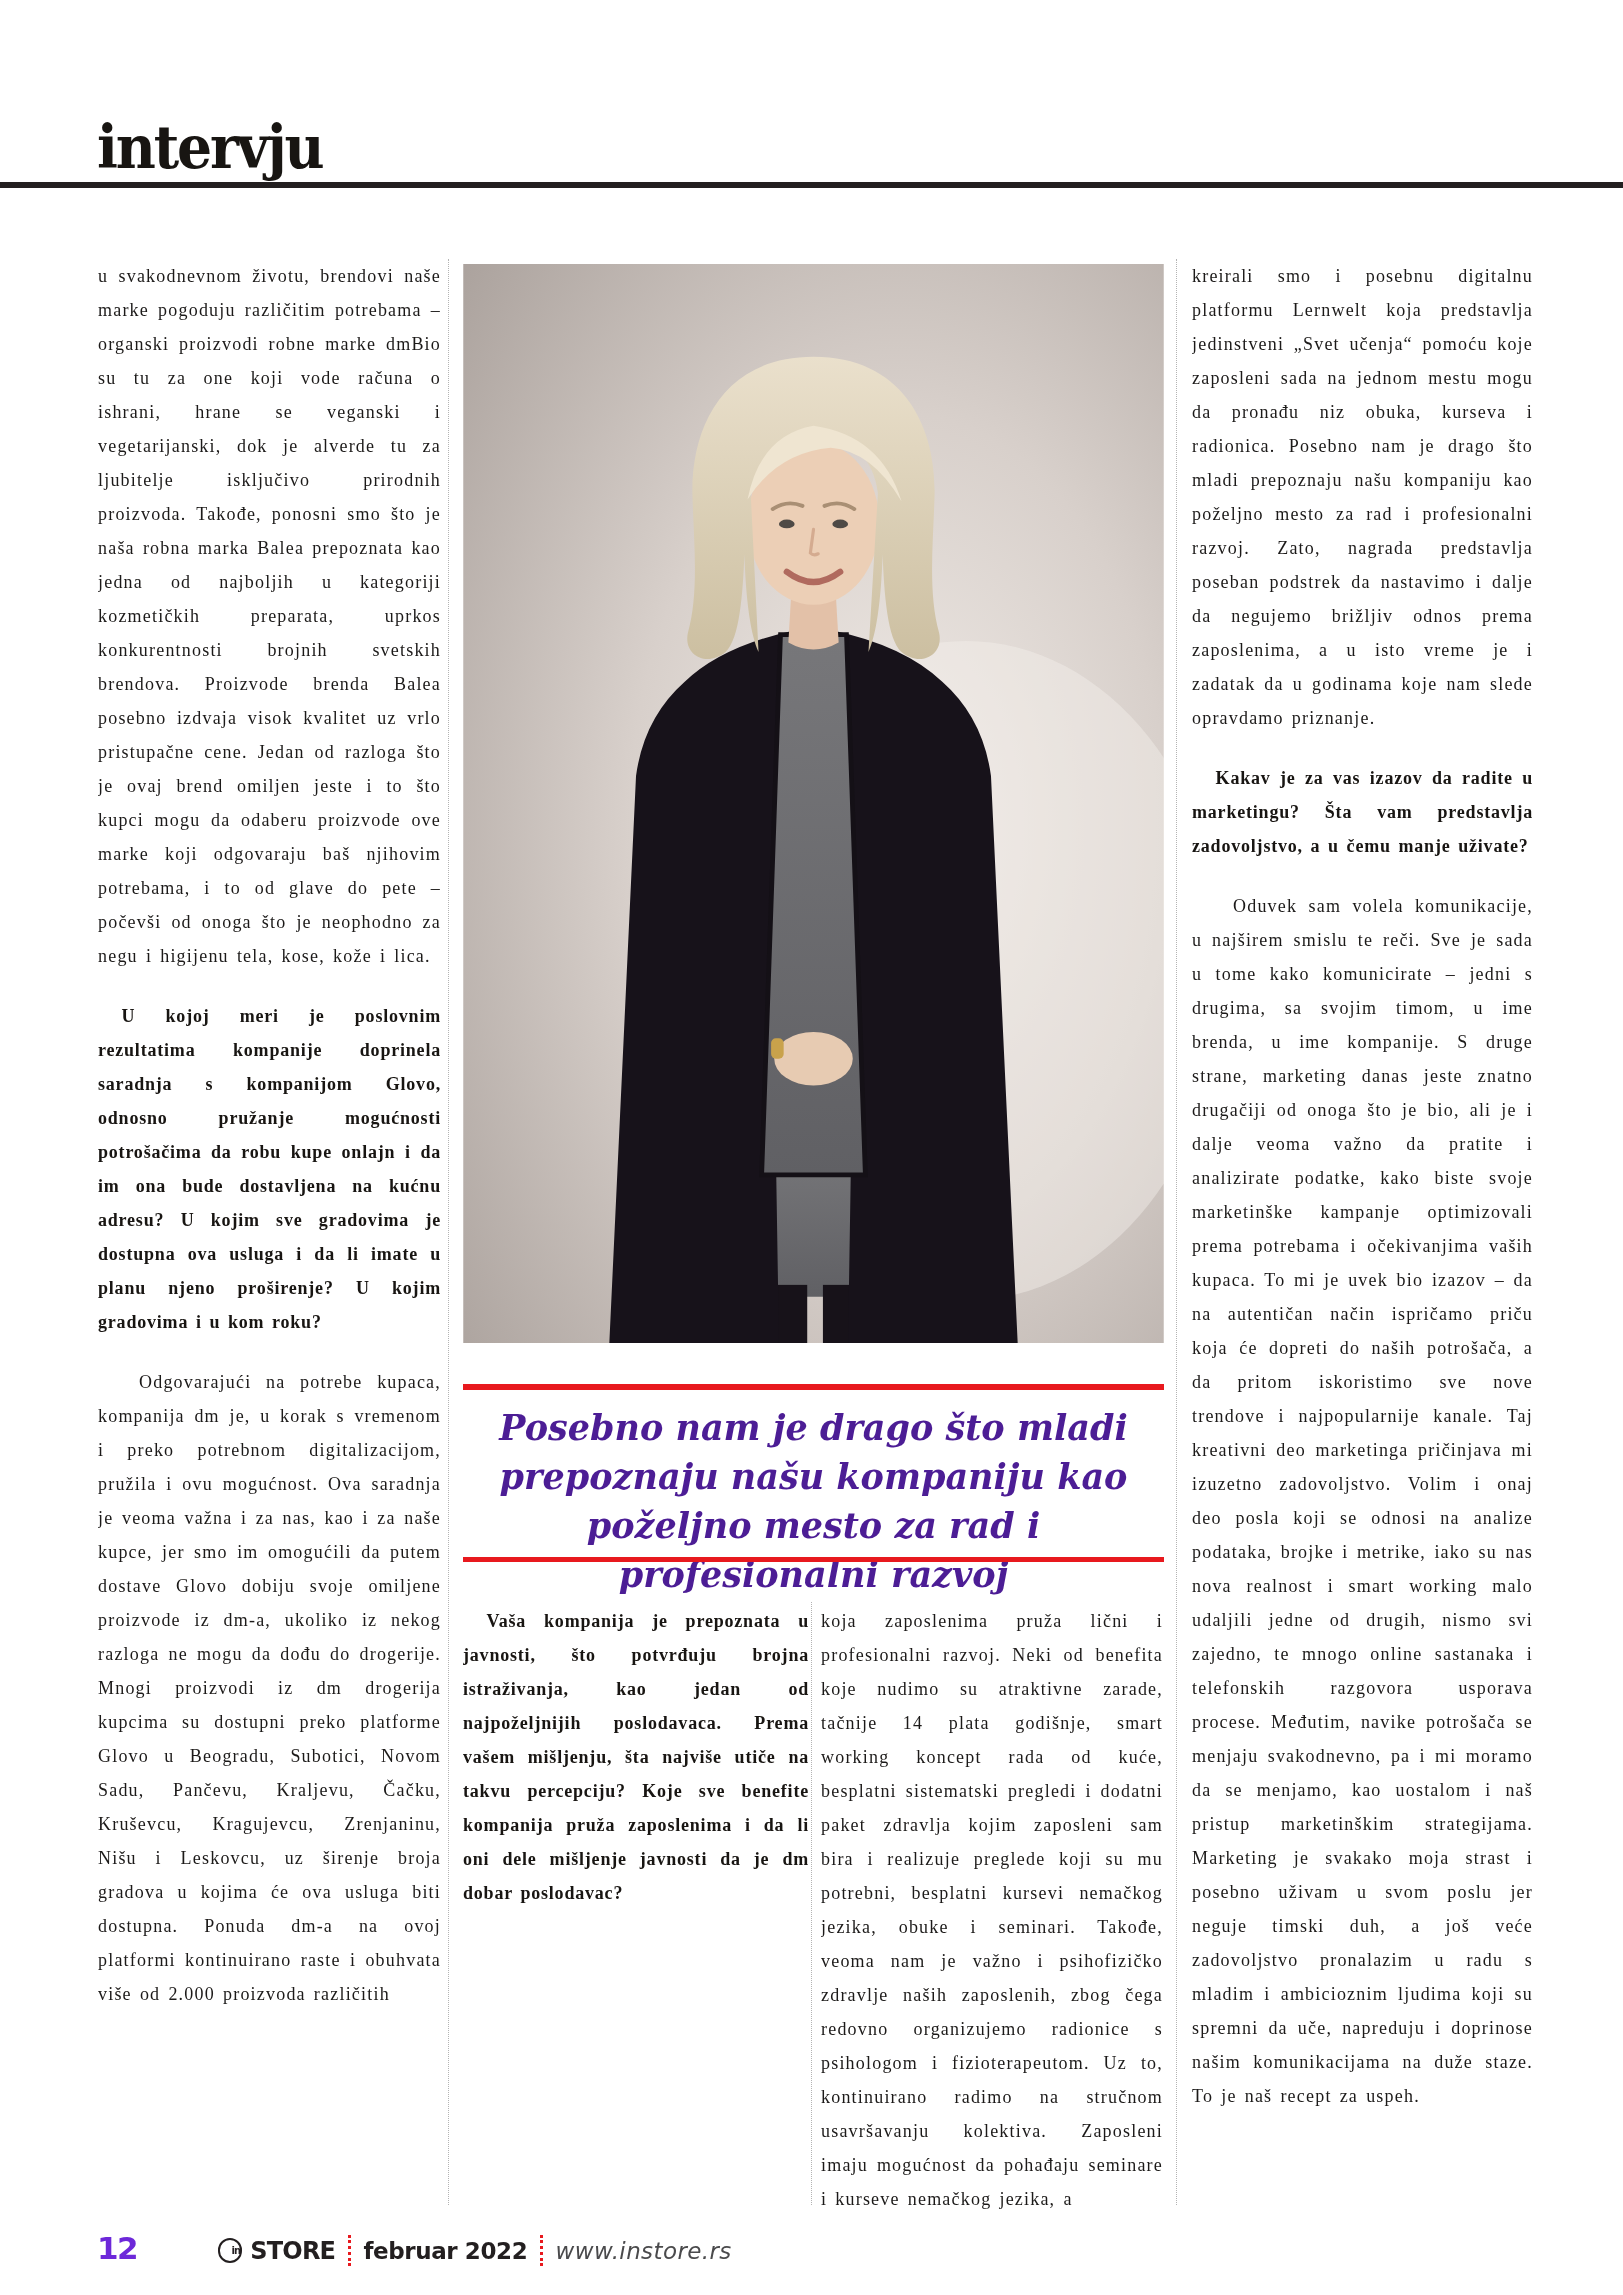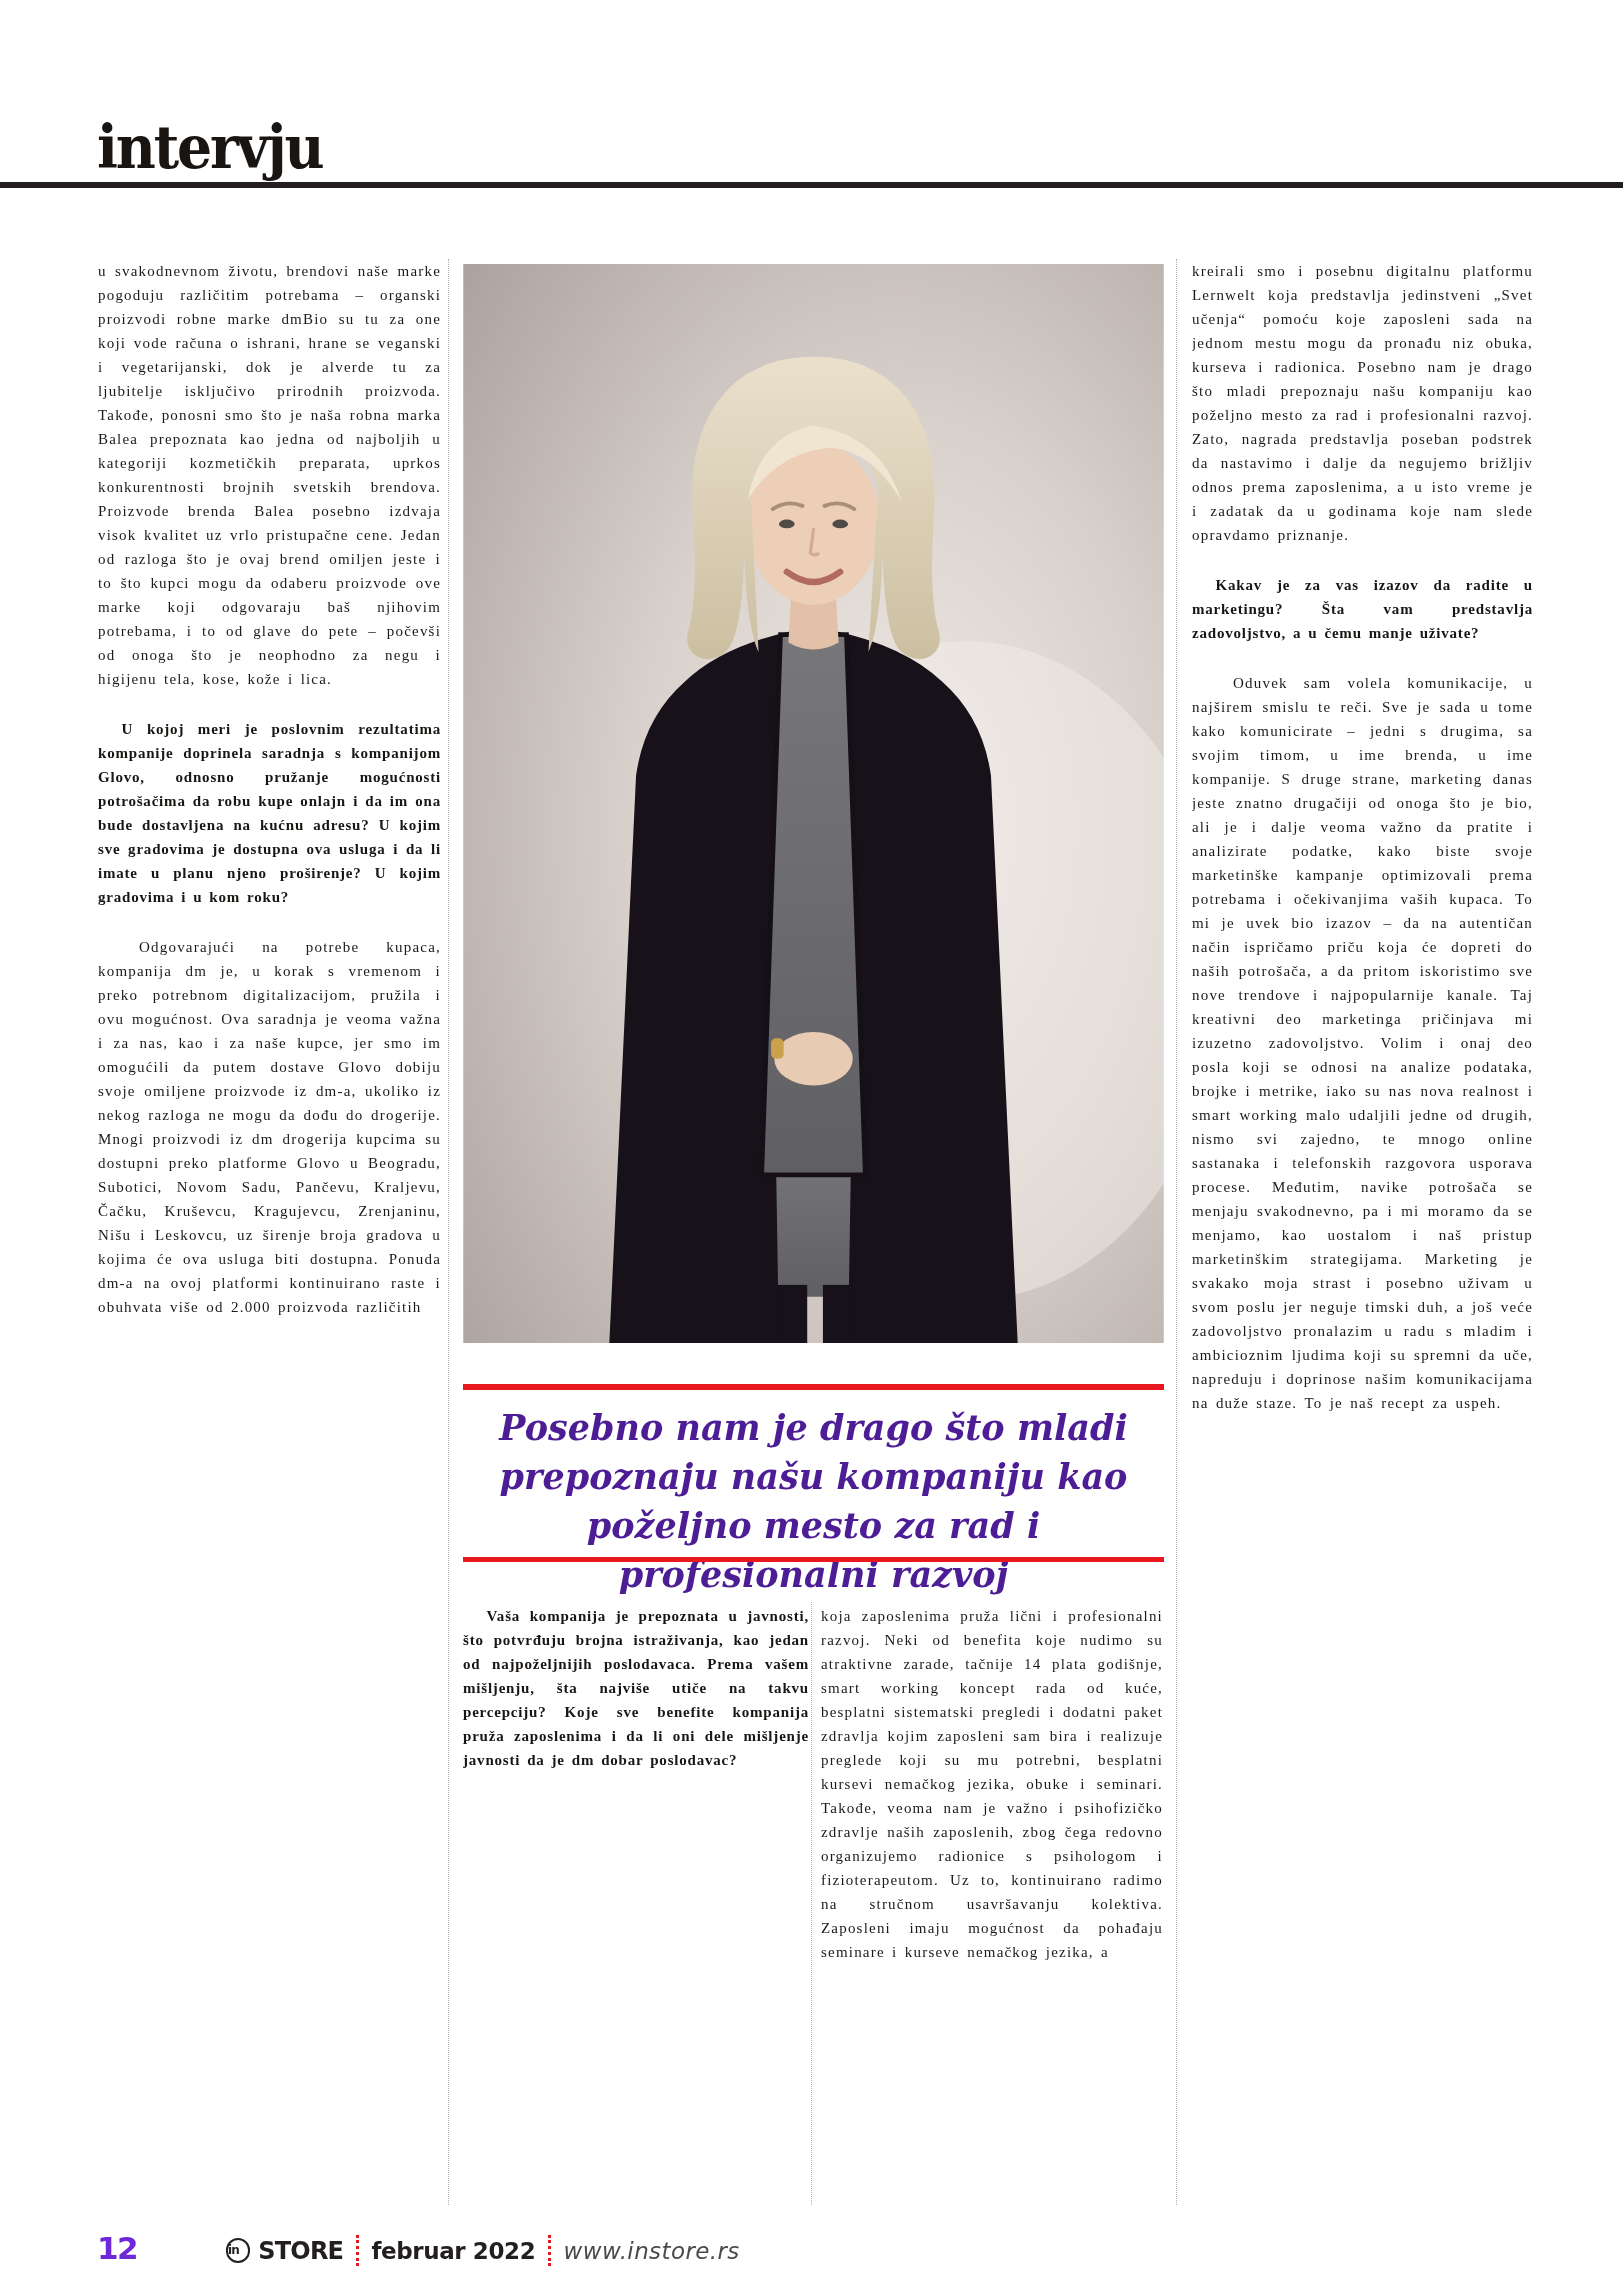--- a/index.html
+++ b/index.html
@@ -5,21 +5,21 @@
   html,body{margin:0;padding:0;background:#e9e9e9;}
   .page{position:relative;width:1623px;height:2295px;background:#ffffff;overflow:hidden;
         font-family:"Liberation Serif","DejaVu Serif",serif;color:#1c1a19;}
   
   .section-label{position:absolute;left:97px;top:112px;margin:0;
         font-family:"DejaVu Serif","Liberation Serif",serif;font-weight:bold;
         font-size:60px;letter-spacing:-2.4px;color:#181512;transform:scaleX(.92);transform-origin:left;}
   .header-rule{position:absolute;left:0;top:182px;width:1623px;height:6.3px;background:#231f20;}
   
   .col{position:absolute;top:259px;height:1963px;overflow:hidden;text-align:justify;
-       font-size:15px;line-height:24px;letter-spacing:1.2px;word-spacing:2.4px;}
+       font-size:18px;line-height:34px;letter-spacing:1.2px;word-spacing:2.4px;}
   .col1{left:98px;width:343px;}
   .col2{left:463px;top:1604px;width:346px;height:620px;}
   .col3{left:821px;top:1604px;width:342px;height:620px;}
   .col4{left:1192px;width:341px;}
   .para{margin:0 0 26px 0;text-indent:41px;}
   .para:last-child{margin-bottom:0;}
   .para.no-indent{text-indent:0;}
   .para.question{font-weight:bold;text-indent:23.6px;color:#181512;letter-spacing:0.8px;}
   
   .divider{position:absolute;width:0;border-left:1.6px dotted #b3b3b3;}
@@ -36,22 +36,22 @@
   .qrule.bottom{bottom:0;}
   .quote{position:absolute;left:4.7px;right:4.7px;top:19px;margin:0;text-align:center;
          font-family:"DejaVu Serif","Liberation Serif",serif;font-style:italic;font-weight:600;
          font-size:35px;line-height:49px;}
   
   .pagenum{position:absolute;left:97px;top:2230px;font-family:"DejaVu Sans","Liberation Sans",sans-serif;
            font-weight:bold;font-size:31px;letter-spacing:-1.6px;color:#6d28d9;}
   .footer-center{position:absolute;left:218px;top:2235px;display:flex;align-items:center;
            font-family:"DejaVu Sans","Liberation Sans",sans-serif;color:#231f20;}
   .logo-circle{width:20.4px;height:20.4px;border:2.4px solid #231f20;border-radius:50%;
-           display:flex;align-items:center;justify-content:flex-start;
-           font-weight:bold;font-size:12px;letter-spacing:-0.8px;margin-right:7.9px;margin-left:8px;}
+           display:flex;align-items:center;justify-content:flex-end;
+           font-weight:bold;font-size:10px;letter-spacing:-0.8px;margin-right:7.9px;}
   .logo-store{font-weight:bold;font-size:24px;letter-spacing:-0.8px;}
   .fsep{height:31px;border-left:3.1px dotted; margin:0 12.6px;}
   .issue{font-weight:bold;font-size:23px;letter-spacing:-0.4px;}
   .site{font-size:23px;color:#4a4a4c;letter-spacing:0.4px;font-style:italic;}
 </style>
 </head>
 <body>
 
 <div class="page">
 

